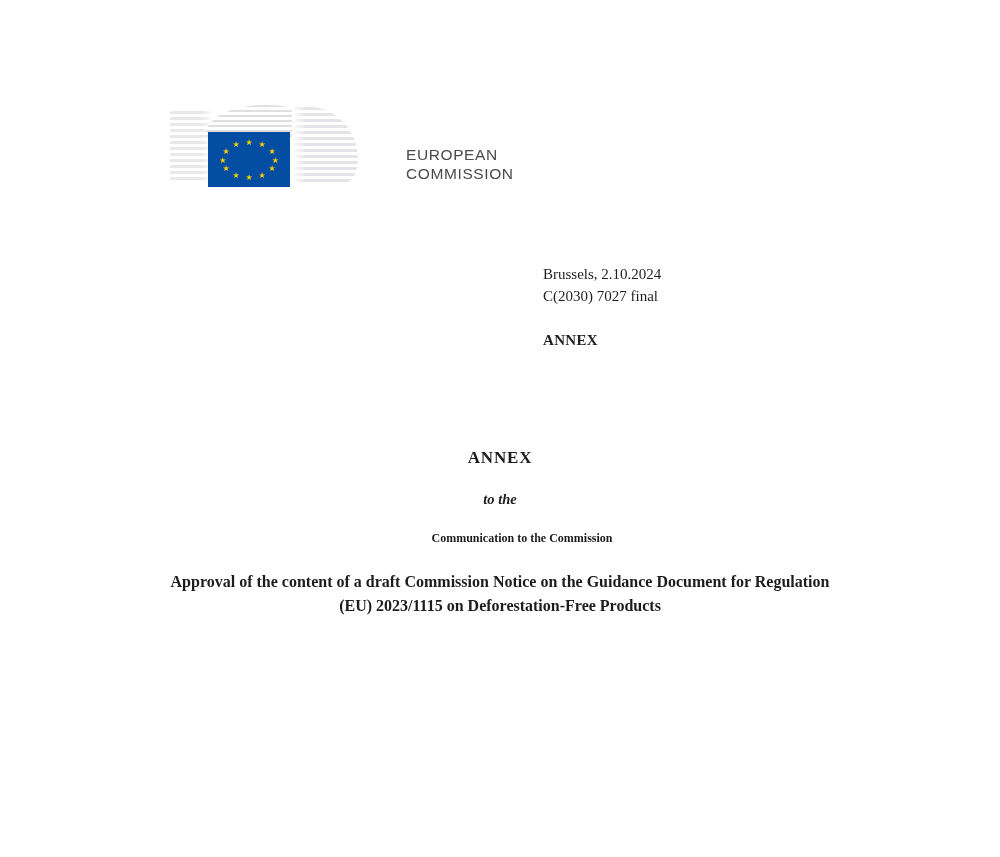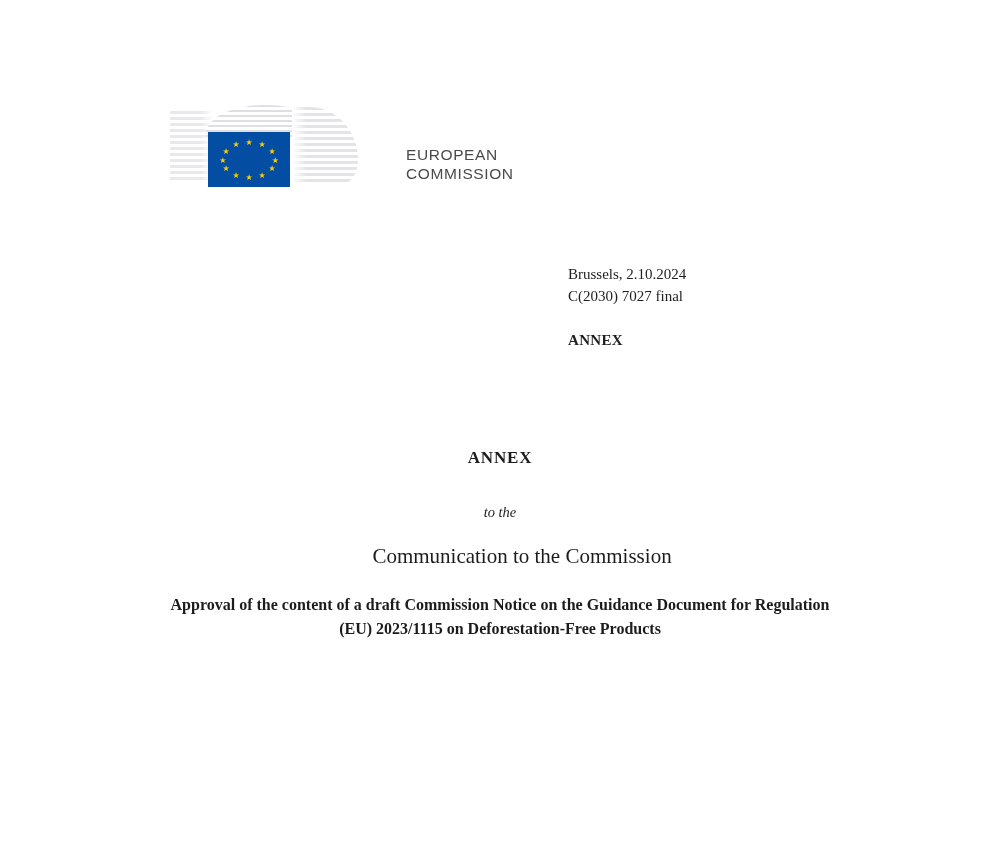--- a/index.html
+++ b/index.html
@@ -138,21 +138,21 @@
     font-size: 15.5px;
     line-height: 19px;
     letter-spacing: 0.6px;
     color: #4a4a4a;
   }
   .logo-text div { white-space: nowrap; margin-left: 36px; }
 
   
   .meta {
     position: absolute;
-    left: 568px;
+    left: 543px;
     top: 263px;
     font-size: 15px;
     line-height: 22px;
     color: #1f1f1f;
   }
   .meta .line { white-space: nowrap; }
   .meta .annex-kw {
     margin-top: 22px;
     font-weight: bold;
     letter-spacing: 0.3px;
@@ -165,29 +165,29 @@
     top: 448px;
     width: 1000px;
     text-align: center;
   }
   .title-annex {
     font-size: 17px;
     font-weight: bold;
     letter-spacing: 0.8px;
   }
   .title-tothe {
-    margin-top: 36px;
+    margin-top: 23px;
     font-size: 14.5px;
     font-style: italic;
-    font-weight: normal;
+    font-weight: bold;
   }
   .title-comm {
     margin-top: 23px;
-    font-size: 21px;
-    font-weight: normal;
+    font-size: 12px;
+    font-weight: bold;
     padding-left: 44px;
   }
   .title-subject {
     margin-top: 24px;
     font-size: 16px;
     font-weight: bold;
     line-height: 24px;
     margin-left: auto;
     margin-right: auto;
     width: 680px;

